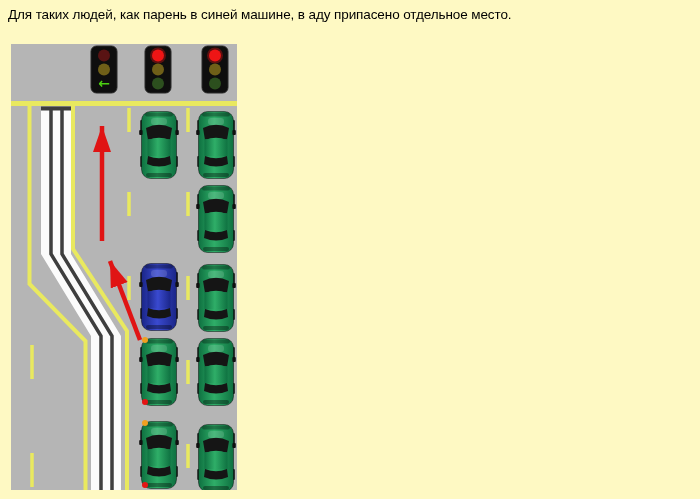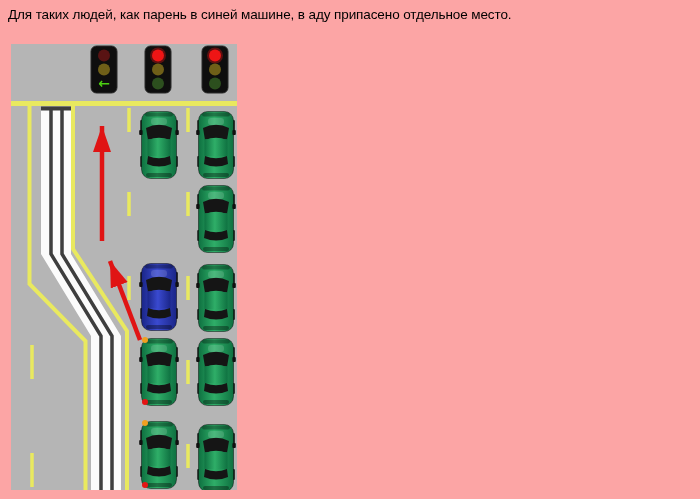--- a/index.html
+++ b/index.html
@@ -5,21 +5,21 @@
   html, body {
     margin: 0;
     padding: 0;
     background: #ffffff;
     font-family: "Liberation Sans", "DejaVu Sans", sans-serif;
   }
   .page {
     position: relative;
     width: 700px;
     height: 499px;
-    background: #fca5a5;
+    background: #fef9c3;
     overflow: hidden;
   }
   .caption {
     position: absolute;
     left: 8px;
     top: 6px;
     width: 684px;
     font-size: 13.5px;
     line-height: 17px;
     color: #000000;

